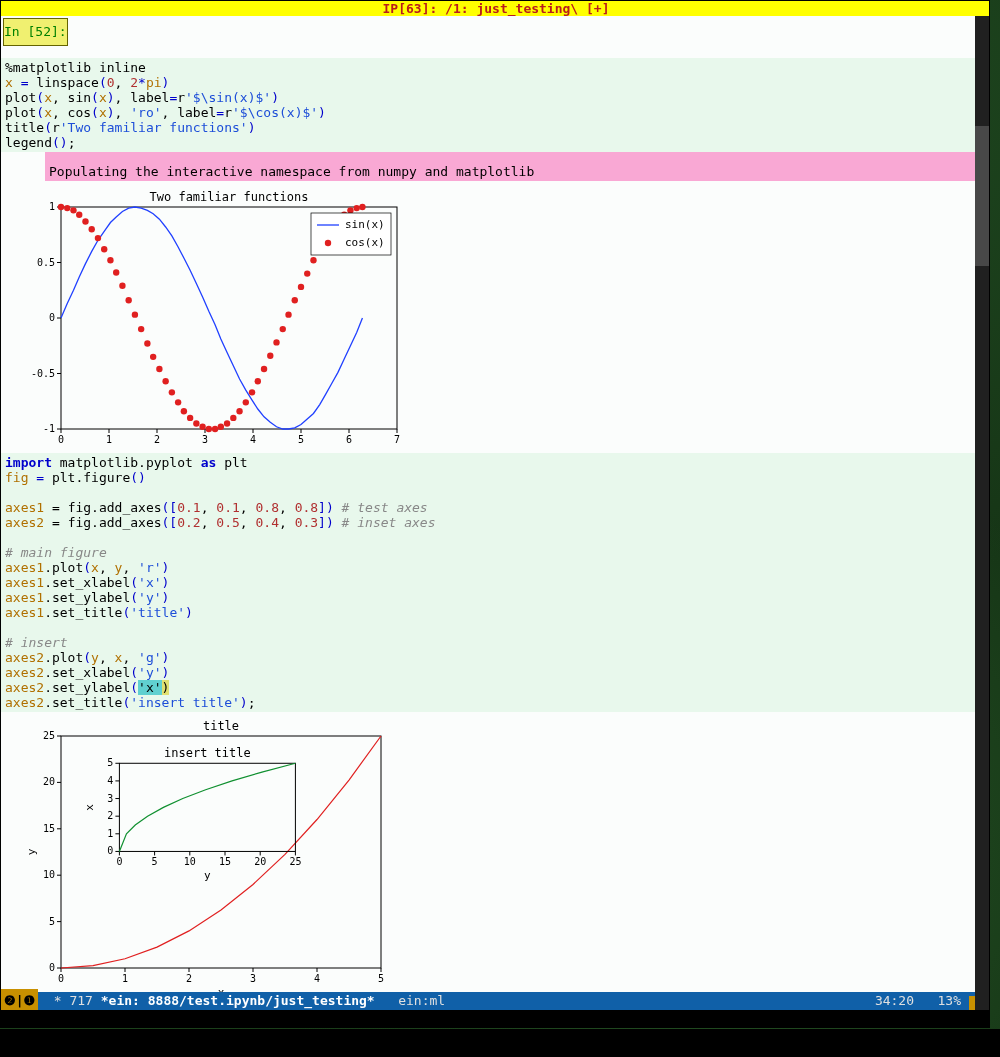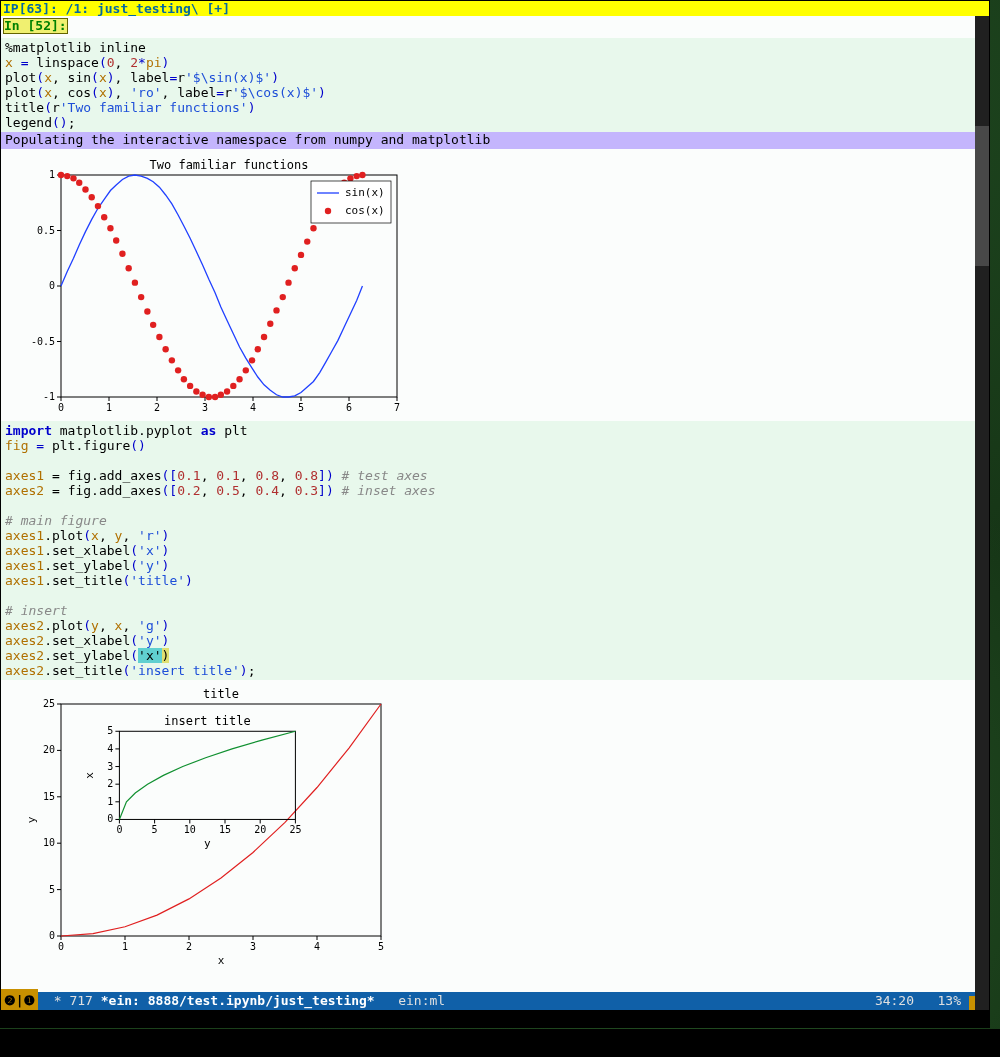--- a/index.html
+++ b/index.html
@@ -29,58 +29,60 @@
     left: 0; top: 0;
     width: 990px;
     height: 1028px;
     border: 1px solid #000;
     background: #000;
     box-sizing: border-box;
   }
 
   .titlebar {
     background: #ffff00;
-    color: #0369a1;
+    color: #b91c1c;
     font-weight: bold;
     padding: 0 0 0 2px;
     line-height: 15px;
     height: 15px;
     white-space: pre;
+    text-align: center;
   }
 
   .buffer {
     background: #fbfdfc;
     height: 994px;
     overflow: hidden;
     position: relative;
   }
 
   .cell-in {
     display: inline-block;
     background: #f0f070;
     color: #008000;
-    font-weight: bold;
+    font-weight: normal;
     border: 1px solid #646400;
-    padding: 0 0;
-    margin: 2px 0 4px 2px;
+    padding: 6px 0;
+    margin: 2px 0 12px 2px;
     line-height: 14px;
   }
   .code {
     background: #e8f8ec;
     padding: 2px 0 2px 4px;
     white-space: pre;
     line-height: 15px;
     color: #000;
   }
   .output {
-    background: #c4b5fd;
-    padding: 0 0 2px 4px;
+    background: #f9a8d4;
+    padding: 12px 0 2px 4px;
     white-space: pre;
     line-height: 15px;
     color: #000;
+    margin-left: 44px;
   }
 
   .tok-kw   { color: #0000cc; font-weight: bold; }
   .tok-op   { color: #0000cc; }
   .tok-num  { color: #b03030; }
   .tok-str  { color: #1d4ed8; }
   .tok-cm   { color: #888; font-style: italic; }
   .tok-var  { color: #b07000; }
   .tok-bracket { color: #0000cc; }
   .tok-mark { background: #60d0d0; }

